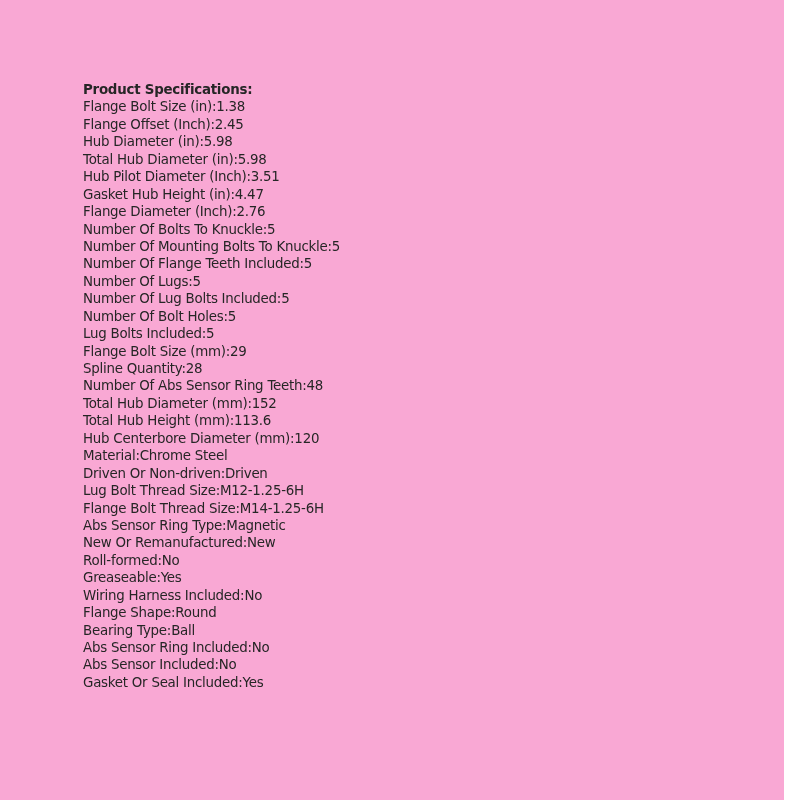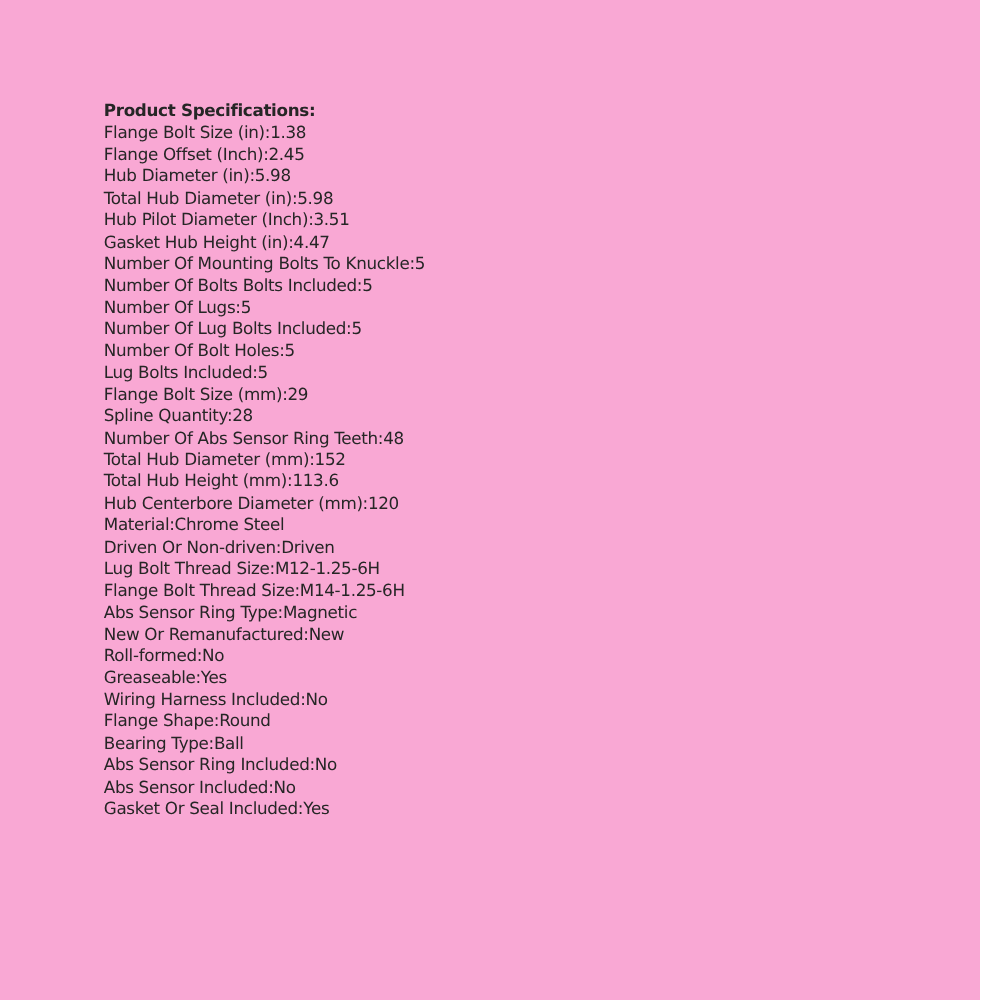--- a/index.html
+++ b/index.html
@@ -39,22 +39,24 @@
 <div class="canvas">
   <div class="spec-block">
     <div class="spec-line spec-heading">Product Specifications:</div>
     <div>
         <div class="spec-line"><span>Flange Bolt Size (in)</span><span>:</span><span>1.38</span></div>
         <div class="spec-line"><span>Flange Offset (Inch)</span><span>:</span><span>2.45</span></div>
         <div class="spec-line"><span>Hub Diameter (in)</span><span>:</span><span>5.98</span></div>
         <div class="spec-line"><span>Total Hub Diameter (in)</span><span>:</span><span>5.98</span></div>
         <div class="spec-line"><span>Hub Pilot Diameter (Inch)</span><span>:</span><span>3.51</span></div>
         <div class="spec-line"><span>Gasket Hub Height (in)</span><span>:</span><span>4.47</span></div>
+        <div class="spec-line"><span>Flange Diameter (Inch)</span><span>:</span><span>2.76</span></div>
+        <div class="spec-line"><span>Number Of Bolts To Knuckle</span><span>:</span><span>5</span></div>
         <div class="spec-line"><span>Number Of Mounting Bolts To Knuckle</span><span>:</span><span>5</span></div>
-        <div class="spec-line"><span>Number Of Bolts Bolts Included</span><span>:</span><span>5</span></div>
+        <div class="spec-line"><span>Number Of Flange Teeth Included</span><span>:</span><span>5</span></div>
         <div class="spec-line"><span>Number Of Lugs</span><span>:</span><span>5</span></div>
         <div class="spec-line"><span>Number Of Lug Bolts Included</span><span>:</span><span>5</span></div>
         <div class="spec-line"><span>Number Of Bolt Holes</span><span>:</span><span>5</span></div>
         <div class="spec-line"><span>Lug Bolts Included</span><span>:</span><span>5</span></div>
         <div class="spec-line"><span>Flange Bolt Size (mm)</span><span>:</span><span>29</span></div>
         <div class="spec-line"><span>Spline Quantity</span><span>:</span><span>28</span></div>
         <div class="spec-line"><span>Number Of Abs Sensor Ring Teeth</span><span>:</span><span>48</span></div>
         <div class="spec-line"><span>Total Hub Diameter (mm)</span><span>:</span><span>152</span></div>
         <div class="spec-line"><span>Total Hub Height (mm)</span><span>:</span><span>113.6</span></div>
         <div class="spec-line"><span>Hub Centerbore Diameter (mm)</span><span>:</span><span>120</span></div>

